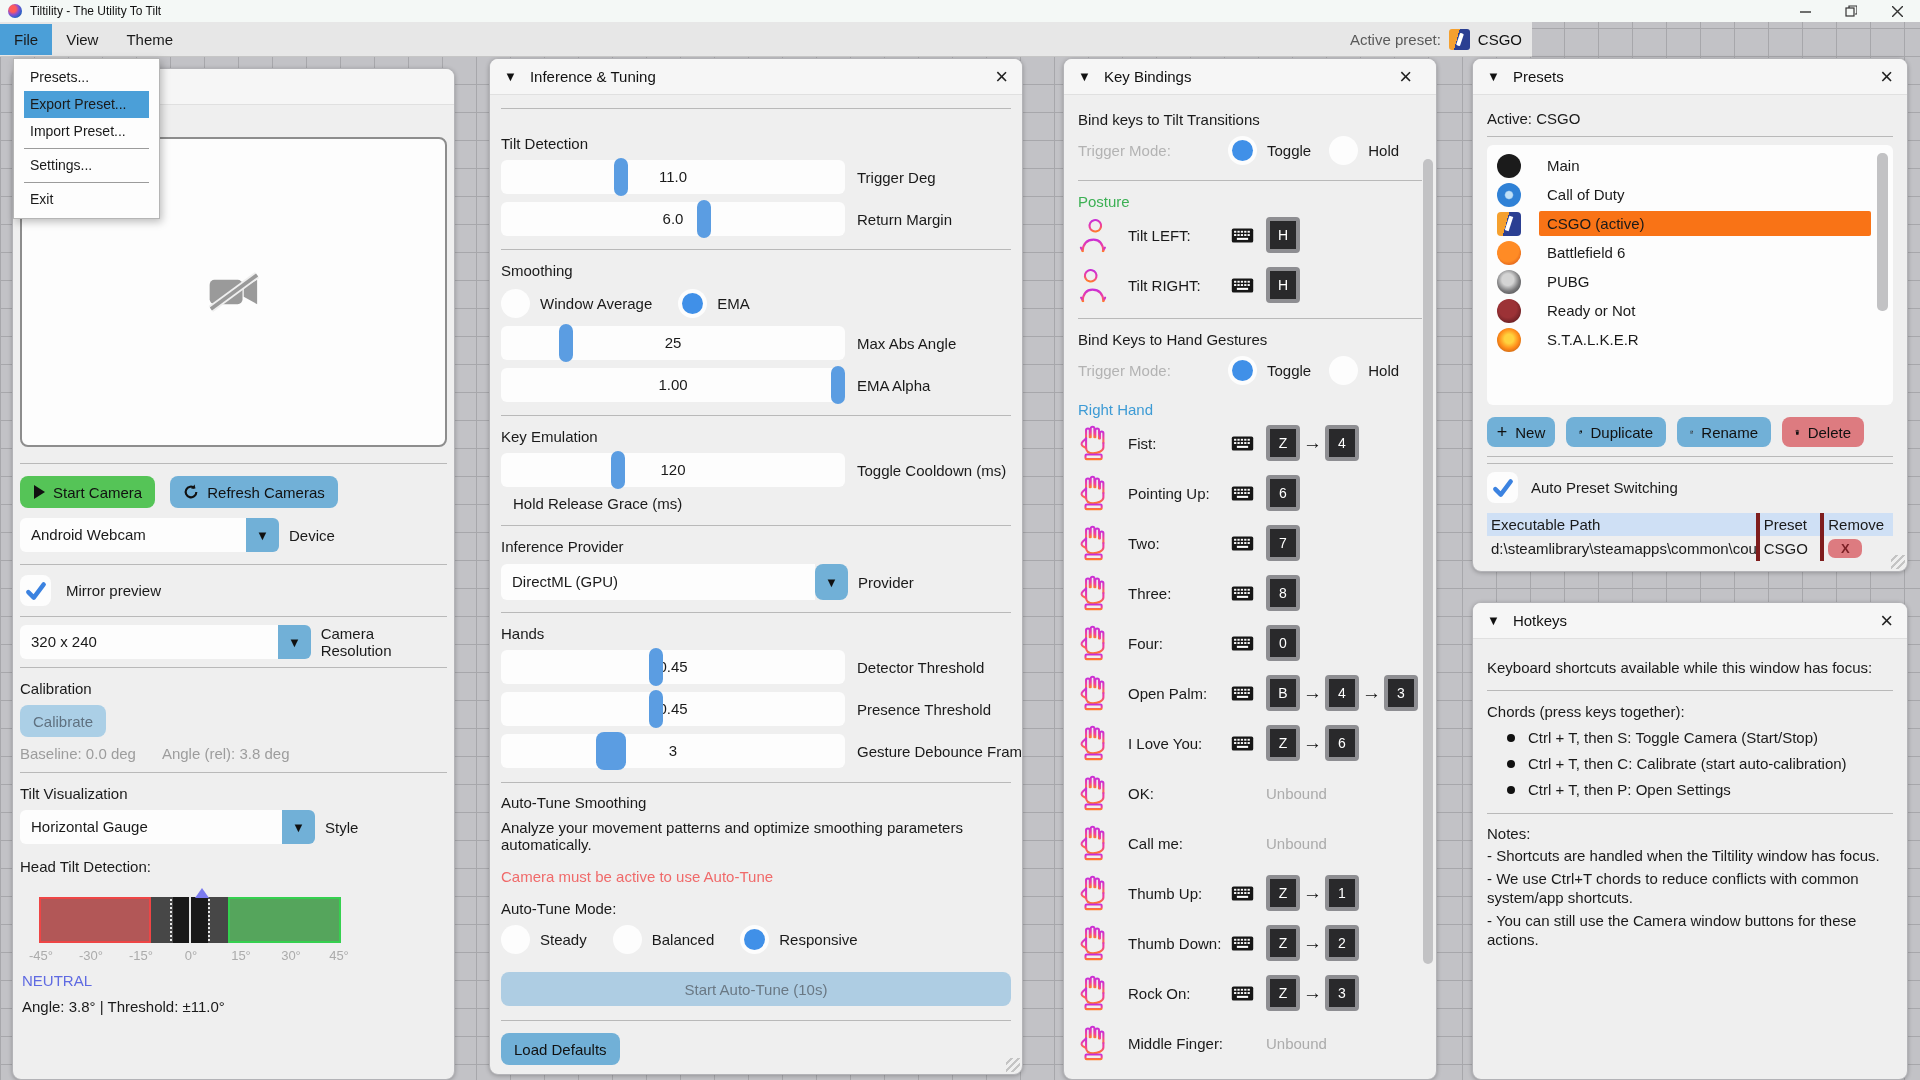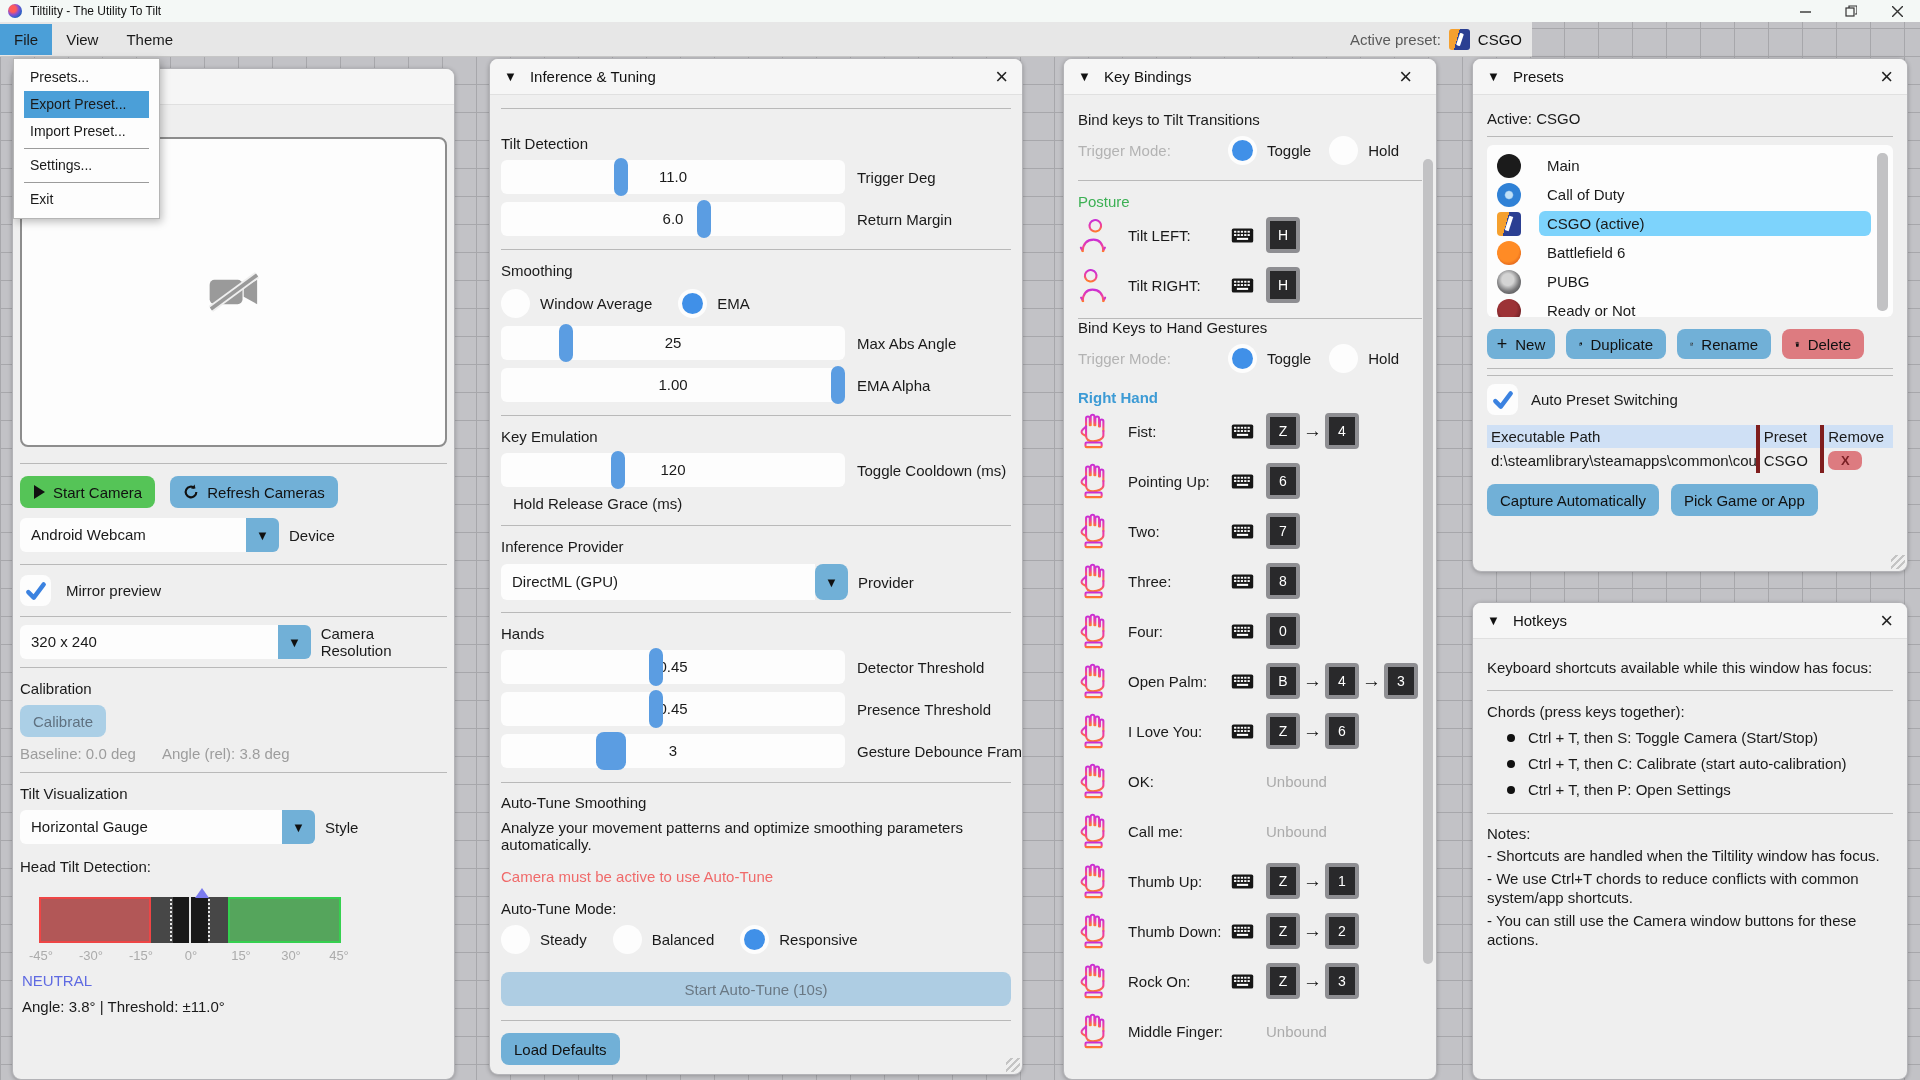--- a/index.html
+++ b/index.html
@@ -108,42 +108,42 @@
   .desc { font-size:15px; }
   .autotune-btn { margin-top:18px; width:100%; height:34px; background:#aecde3; border-radius:8px; color:#6a7884; display:flex; align-items:center; justify-content:center; font-size:15px; }
 
   
   #kb-panel { left:1063px; top:58px; width:374px; height:1022px; }
   #kb-panel .panel-body { padding:0 14px; }
   .trigger-row { display:flex; align-items:center; margin-top:8px; }
   .tm-label { color:#b3b3b3; font-size:15px; width:150px; }
   .trigger-row .radio-label { margin-right:18px; }
   .green-head { color:#3cb054; font-size:15px; }
-  .blue-head { color:#3d9bd5; font-size:15px;font-weight:bold; }
+  .blue-head { color:#3d9bd5; font-size:15px; }
   .posture-row, .g-row { display:flex; align-items:center; height:50px; }
   .hand-ic, .person-ic { width:30px; height:40px; flex:none; margin-right:20px; }
   .g-label, .posture-label { width:103px; font-size:15px; flex:none; }
   .kb-scroll { position:absolute; right:3px; top:40px; width:10px; height:940px; }
   .kb-thumb { position:absolute; top:60px; left:0; width:10px; height:805px; background:#c2c2c4; border-radius:5px; }
 
   
   #presets-panel { left:1472px; top:58px; width:436px; height:514px; }
-  .preset-list { margin-top:8px; background:#fdfdfd; border-radius:6px; height:172px; position:relative; padding:6px 0; overflow:hidden; }
+  .preset-list { margin-top:8px; background:#fdfdfd; border-radius:6px; height:260px; position:relative; padding:6px 0; overflow:hidden; }
   .p-row { display:flex; align-items:center; height:29px; padding-left:10px; }
   .pi { width:24px; height:24px; border-radius:50%; flex:none; margin-right:18px; }
   .pi-main { background:#1b1b1b; }
   .pi-cod { background:radial-gradient(circle at 50% 50%, #bfe0f7 0 20%, #2f81d6 28% 100%); }
   .pi-csgo { border-radius:4px; background:linear-gradient(105deg,#f5a02e 0 40%,#2b3f92 40% 100%); position:relative; }
   .pi-csgo::after { content:""; position:absolute; left:10px; top:4px; width:4px; height:15px; background:#fff; transform:rotate(18deg); }
   .pi-bf6 { background:radial-gradient(circle at 45% 40%, #ff8b25 0 55%, #c44112 100%); }
   .pi-pubg { background:radial-gradient(circle at 45% 40%, #d4d4d4 0 30%, #79797b 60%, #3d3d3f 100%); }
   .pi-ron { background:radial-gradient(circle at 45% 40%, #9c3236 0 45%, #471317 100%); }
   .pi-stalker { background:radial-gradient(circle at 50% 45%, #ffd23e 0 25%, #ff8c1a 55%, #a54a0e 100%); }
   .p-label { font-size:15px; height:25px; line-height:25px; padding:0 8px; flex:1; margin-right:22px; border-radius:2px; }
-  .p-label.sel { background:#7dd3fc;border-radius:6px; }
+  .p-label.sel { background:#f97316; }
   .plist-scroll { position:absolute; right:5px; top:8px; width:11px; height:204px; }
   .plist-thumb { position:absolute; top:0; width:11px; height:158px; background:#c2c2c4; border-radius:5px; }
   .pbtn-row { display:flex; gap:11px; margin-top:12px; }
   .pbtn-row .btn { height:30px; }
   .chk-row { display:flex; align-items:center; gap:13px; margin-top:8px; }
   .exe-table { margin-top:10px; width:100%; border-collapse:collapse; font-size:15px; }
   .exe-table th { background:#cfe0f5; font-weight:normal; text-align:left; height:23px; padding:0 4px; }
   .exe-table td { height:25px; padding:0 4px; }
   .exe-table th+th, .exe-table td+td { border-left:4px solid #7f1d1d; }
   .col-path { width:268px; max-width:268px; overflow:hidden; white-space:nowrap; }
@@ -506,21 +506,21 @@
       <svg class="person-ic" style="transform:scaleX(-1)" viewBox="0 0 26 30">
           <use href="#person-sym"></use>
         </svg>
       <span class="posture-label">Tilt RIGHT:</span>
       <svg class="kbd-ic" viewBox="0 0 24 16">
           <use href="#kbd-sym"></use>
         </svg>
       <span class="keycap">H</span>
     </div>
     <hr class="sep" style="margin:8px 0 0 0">
-    <div class="sec-label" style="">Bind Keys to Hand Gestures</div>
+    <div class="sec-label" style="margin-top:12px">Bind Keys to Hand Gestures</div>
     <div class="trigger-row">
       <span class="tm-label">Trigger Mode:</span>
       <span class="radio sel"></span>
       <span class="radio-label">Toggle</span>
       <span class="radio"></span>
       <span class="radio-label">Hold</span>
     </div>
     <div class="blue-head" style="margin-top:16px">Right Hand</div>
     <div id="gesture-list">
         <div class="g-row">

